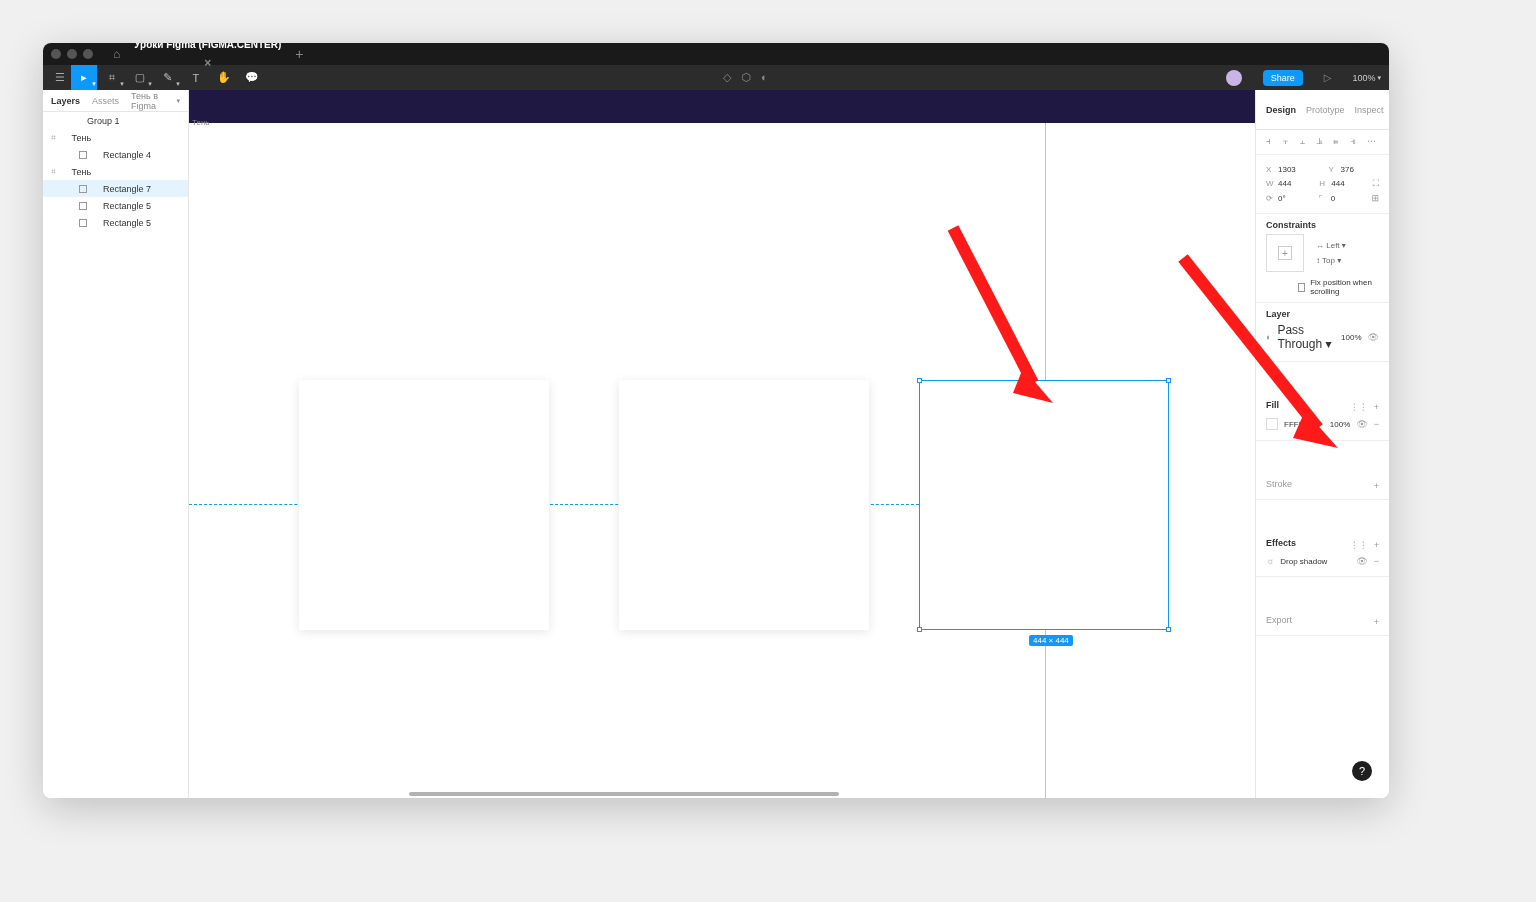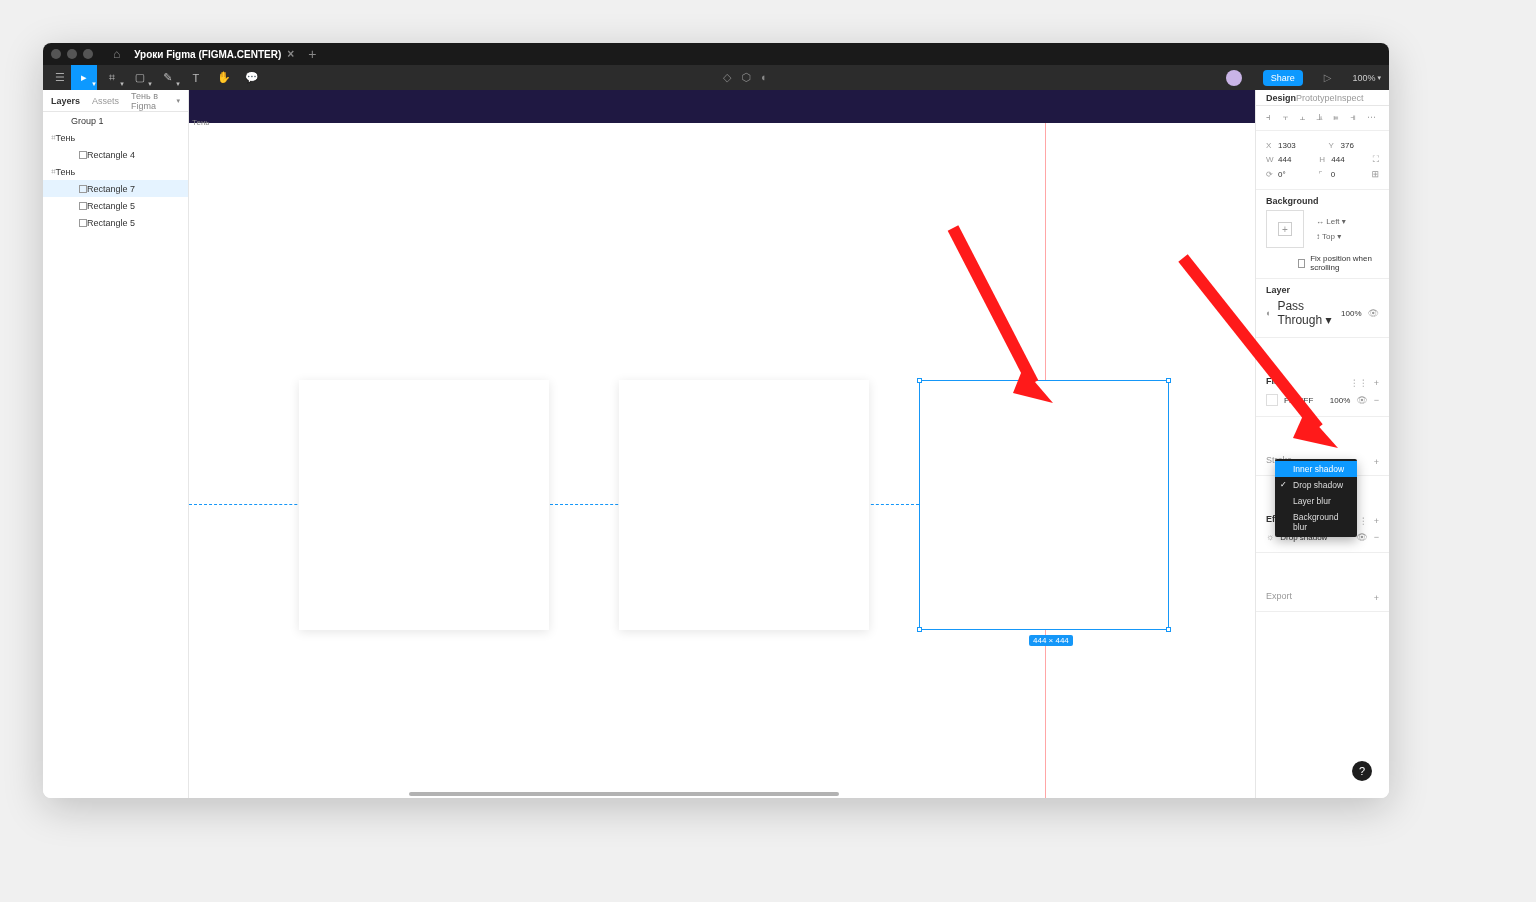--- a/index.html
+++ b/index.html
@@ -9,21 +9,21 @@
 
 
 .title-bar { height: 22px; background: #1a1a1a; display: flex; align-items: center; padding: 0 8px; }
 .traffic-lights { display: flex; gap: 6px; }
 .tl { width: 10px; height: 10px; border-radius: 50%; }
 .tl-red { background: #555; }
 .tl-yellow { background: #555; }
 .tl-green { background: #555; }
 .file-tab-row { margin-left: 20px; display: flex; align-items: center; gap: 8px; }
 .home-icon { color: #888; font-size: 12px; }
-.file-tab { color: #fff; font-size: 10px; font-weight: 600; padding: 4px 6px; display: flex; align-items: center; gap: 6px; }
+.file-tab { color: #fff; font-size: 10px; font-weight: 600; padding: 4px 6px; display: flex; align-items: center; gap: 6px; flex-direction: column; }
 .tab-close { color: #888; font-size: 12px; }
 .tab-add { color: #888; font-size: 14px; }
 
 
 .toolbar { height: 25px; background: #2c2c2c; display: flex; align-items: center; justify-content: space-between; padding: 0 8px; }
 .tool-group { display: flex; align-items: center; gap: 2px; }
 .hamburger { color: #aaa; padding: 4px; font-size: 11px; }
 .tool-btn { width: 26px; height: 25px; display: flex; align-items: center; justify-content: center; color: #bbb; font-size: 11px; position: relative; }
 .tool-btn.active { background: #0d99ff; color: #fff; }
 .tool-chevron { font-size: 7px; position: absolute; right: 1px; bottom: 2px; }
@@ -38,21 +38,21 @@
 
 .workspace { display: flex; height: calc(100% - 47px); }
 
 
 .left-panel { width: 146px; background: #fff; border-right: 1px solid #e6e6e6; display: flex; flex-direction: column; }
 .lp-tabs { display: flex; border-bottom: 1px solid #e6e6e6; font-size: 9px; height: 22px; align-items: center; padding: 0 8px; gap: 12px; }
 .lp-tab { color: #999; }
 .lp-tab.active { color: #333; font-weight: 700; }
 .lp-page { color: #888; margin-left: auto; display: flex; align-items: center; gap: 2px; }
 .lp-layers { flex: 1; font-size: 9px; overflow: auto; }
-.layer-row { display: flex; align-items: center; height: 17px; padding-left: 8px; color: #333; gap: 0; }
+.layer-row { display: flex; align-items: center; height: 17px; padding-left: 8px; color: #333; gap: 16px; }
 .layer-row.indent1 { padding-left: 20px; }
 .layer-row.indent2 { padding-left: 36px; }
 .layer-row.selected { background: #e5f3ff; }
 .layer-caret { font-size: 8px; color: #888; }
 .layer-icon { width: 8px; height: 8px; border: 1px solid #999; display: inline-block; }
 .layer-icon.frame { border: none; }
 
 
 .canvas-area { flex: 1; position: relative; background: #fff; overflow: hidden; }
 .frame-header { position: absolute; left: 0; top: 0; right: 0; height: 33px; background: #1f1842; }
@@ -66,21 +66,21 @@
 .sel-handle.sw { left: -3px; bottom: -3px; }
 .sel-handle.se { right: -3px; bottom: -3px; }
 .guide-v { position: absolute; width: 1px; background: #ff4d4d; opacity: 0.5; }
 .smart-guide-h { position: absolute; height: 1px; border-top: 1px dashed #1597f8; }
 .dim-badge { position: absolute; background: #1597f8; color: #fff; font-size: 8px; padding: 1px 4px; border-radius: 2px; }
 .canvas-scroll-h { position: absolute; bottom: 0; left: 0; right: 0; height: 7px; }
 .scroll-thumb { position: absolute; left: 220px; width: 430px; height: 4px; background: rgba(0,0,0,0.3); border-radius: 2px; bottom: 2px; }
 
 
 .right-panel { width: 134px; background: #fff; border-left: 1px solid #e6e6e6; font-size: 9px; color: #333; position: relative; }
-.rp-tabs { display: flex; height: 16px; border-bottom: 1px solid #e6e6e6; align-items: center; padding: 0 10px; }
+.rp-tabs { display: flex; height: 40px; border-bottom: 1px solid #e6e6e6; align-items: center; padding: 0 10px; gap: 10px; }
 .rp-tab { color: #999; }
 .rp-tab.active { color: #333; font-weight: 600; }
 .rp-section { padding: 6px 10px; border-bottom: 1px solid #eee; }
 .align-row { display: flex; justify-content: space-between; }
 .align-icn { width: 12px; height: 12px; color: #888; font-size: 9px; }
 .prop-row { display: flex; gap: 12px; margin: 4px 0; align-items: center; }
 .prop-label { color: #999; font-size: 8px; width: 8px; }
 .prop-val { color: #333; font-size: 8px; }
 .prop-col { display: flex; flex: 1; gap: 4px; align-items: center; }
 .rp-title { font-size: 9px; font-weight: 600; color: #333; margin-bottom: 4px; }
@@ -271,21 +271,21 @@
             </div>
           <div class="prop-col">
               <span class="prop-label">⌜</span>
               <span class="prop-val">0</span>
             </div>
           <span class="appearance-icon">⊞</span>
         </div>
       </div>
 
       <div class="rp-section">
-        <div class="rp-title">Background</div>
+        <div class="rp-title">Constraints</div>
         <div class="constraint-wrap">
           <div class="constraint-box">
             <div class="cb-inner">+</div>
           </div>
           <div class="c-selects">
             <span>↔ <span>Left</span> ▾</span>
             <span>↕ <span>Top</span> ▾</span>
           </div>
         </div>
         <div class="checkbox-row">
@@ -351,26 +351,20 @@
           <span class="rp-title" style="color:#999;font-weight:400">Export</span>
           <span class="rp-icons-right">
               <span>+</span>
             </span>
         </div>
       </div>
     </div>
 
   </div>
 
-  <div class="effect-popup" style="position:absolute; left:1232px; top:416px;">
-    <div class="effect-item highlighted"><span>Inner shadow</span></div>
-    <div class="effect-item"><span class="effect-check">✓</span><span>Drop shadow</span></div>
-    <div class="effect-item"><span>Layer blur</span></div>
-    <div class="effect-item"><span>Background blur</span></div>
-  </div>
 
   <svg class="arrow" style="left:900px; top:175px; width:140px; height:200px;">
     <line class="arrow-line" x1="10" y1="10" x2="90" y2="165"></line>
     <polygon class="arrow-head" points="80,150 110,185 70,175"></polygon>
   </svg>
   <svg class="arrow" style="left:1130px; top:205px; width:180px; height:220px;">
     <line class="arrow-line" x1="10" y1="10" x2="145" y2="180"></line>
     <polygon class="arrow-head" points="132,163 165,200 120,190"></polygon>
   </svg>
 

